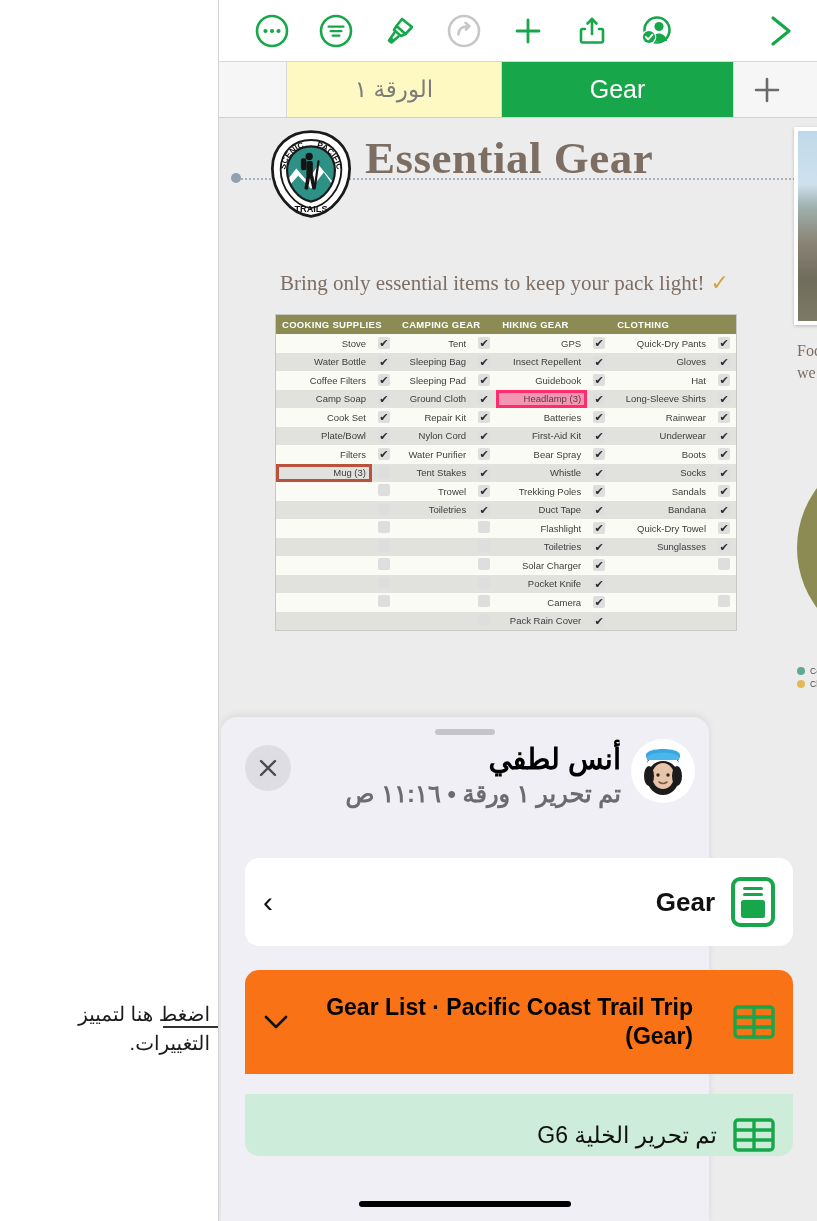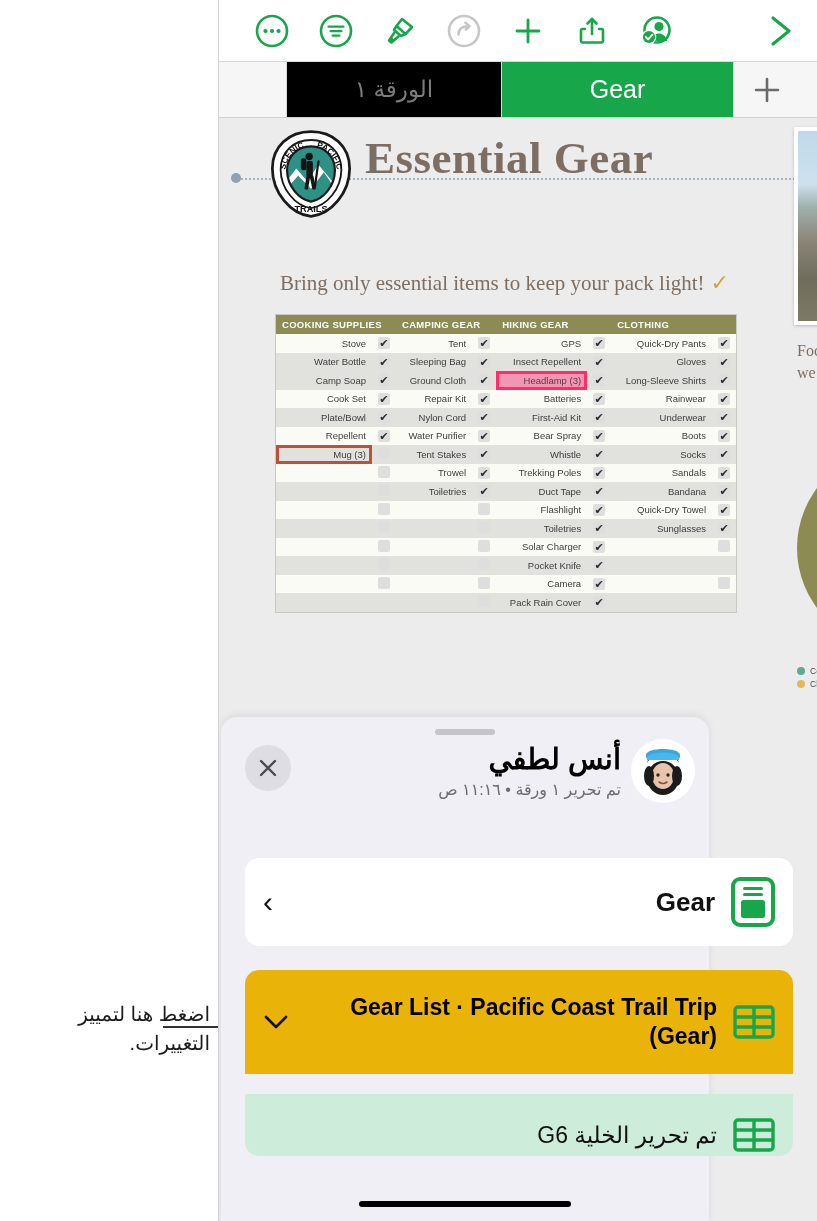--- a/index.html
+++ b/index.html
@@ -39,21 +39,21 @@
   .tb-icons { display: flex; align-items: center; gap: 18px; margin-left: 30px; }
   .tb-btn { width: 46px; height: 46px; display:flex; align-items:center; justify-content:center; cursor:pointer; }
   .tb-right { margin-left: auto; margin-right: 20px; display:flex; align-items:center; }
 
   
   .tabbar { height: 56px; background: #f6f6f6; display: flex; align-items: stretch;
             border-bottom: 1px solid #d0d0d0; }
   .tab-spacer { width: 68px; border-right: 1px solid #d9d9d9; background:#f6f6f6; }
   .tab {
     display:flex; align-items:center; justify-content:center;
-    font-size: 23px; color: #7c7c7c; background:#000000;
+    font-size: 23px; color: #7c7c7c; background:#fef9c3;
     border-right: 1px solid #d9d9d9; cursor:pointer; min-width: 0;
   }
   .tab.ar { width: 215px; direction: rtl; }
   .tab.active { background: #17A74A; color: #fff; width: 232px; font-size: 25px; }
   .tab-add { width: 66px; display:flex; align-items:center; justify-content:center;
              background:#f6f6f6; cursor:pointer; }
 
   
   .canvas { position: relative; height: 605px; background: #ececec; overflow:hidden; }
 
@@ -135,39 +135,39 @@
   }
   .grabber { position:absolute; left: 50%; transform:translateX(-50%); top: 12px;
              width: 60px; height: 6px; border-radius:3px; background:#c4c4ca; }
   .close-btn {
     position:absolute; left: 24px; top: 28px; width: 46px; height: 46px;
     border-radius:50%; background:#dedde4; display:flex; align-items:center; justify-content:center;
     cursor:pointer;
   }
   .user-block { position:absolute; right: 88px; top: 26px; text-align:right; direction:rtl; }
   .user-name { font-size: 29px; font-weight: 700; color:#000; line-height:1.15; }
-  .user-sub { font-size: 16px; color:#6b6b72; margin-top: 4px; }
+  .user-sub { font-size: 24px; color:#6b6b72; margin-top: 4px; font-weight: bold; }
   .avatar {
     position:absolute; right: 16px; top: 24px; width: 60px; height: 60px;
     border-radius:50%; background:#fff; display:flex; align-items:center; justify-content:center;
     font-size: 48px; line-height:1; overflow:hidden;
     box-shadow: 0 0 0 2px #fff;
   }
 
   .card {
     position:absolute; left: 24px; width: 548px; background:#fff; border-radius: 14px;
   }
   .card.gear { top: 141px; height: 88px; display:flex; align-items:center; padding: 0 18px; }
   .chev-left { font-size: 30px; color:#111; font-weight: 300; }
   .gear-label { margin-left:auto; margin-right: 16px; font-size: 26px; font-weight:700; color:#111; }
   .doc-icon { width: 44px; height: 50px; }
 
   .card.changes { top: 253px; height: 186px; background:transparent; border-radius: 14px; overflow:hidden; }
   .chg-head {
-    height: 104px; background:#eab308; display:flex; align-items:center; padding: 0 18px;
+    height: 104px; background:#f97316; display:flex; align-items:center; padding: 0 18px; gap: 24px;
   }
   .chev-down { font-size: 26px; color:#111; font-weight: 300; }
   .chg-title {
     margin-left:auto; margin-right: 16px; font-size: 23px; font-weight:700; color:#000;
     text-align:right; line-height: 1.28; max-width: 400px;
   }
   .chg-body { height: 82px; background:#cdecd9; display:flex; align-items:center; padding: 0 18px; margin-top: 20px; }
   .chg-sub { margin-left:auto; margin-right: 16px; font-size: 23px; color:#111; direction:rtl; }
   .tbl-icon { width: 42px; height: 34px; }
 
@@ -358,20 +358,30 @@
             <tr class="odd">
               <td class="lbl">Water Bottle</td>
               <td class="chk"><span class="cbox on"><span class="ck">✔</span></span></td>
               <td class="lbl">Sleeping Bag</td>
               <td class="chk"><span class="cbox on"><span class="ck">✔</span></span></td>
               <td class="lbl">Insect Repellent</td>
               <td class="chk"><span class="cbox on"><span class="ck">✔</span></span></td>
               <td class="lbl">Gloves</td>
               <td class="chk"><span class="cbox on"><span class="ck">✔</span></span></td>
             </tr>
+            <tr class="even">
+              <td class="lbl">Coffee Filters</td>
+              <td class="chk"><span class="cbox on"><span class="ck">✔</span></span></td>
+              <td class="lbl">Sleeping Pad</td>
+              <td class="chk"><span class="cbox on"><span class="ck">✔</span></span></td>
+              <td class="lbl">Guidebook</td>
+              <td class="chk"><span class="cbox on"><span class="ck">✔</span></span></td>
+              <td class="lbl">Hat</td>
+              <td class="chk"><span class="cbox on"><span class="ck">✔</span></span></td>
+            </tr>
             <tr class="odd">
               <td class="lbl">Camp Soap</td>
               <td class="chk"><span class="cbox on"><span class="ck">✔</span></span></td>
               <td class="lbl">Ground Cloth</td>
               <td class="chk"><span class="cbox on"><span class="ck">✔</span></span></td>
               <td class="lbl hl-pink">Headlamp (3)</td>
               <td class="chk"><span class="cbox on"><span class="ck">✔</span></span></td>
               <td class="lbl">Long-Sleeve Shirts</td>
               <td class="chk"><span class="cbox on"><span class="ck">✔</span></span></td>
             </tr>
@@ -389,21 +399,21 @@
               <td class="lbl">Plate/Bowl</td>
               <td class="chk"><span class="cbox on"><span class="ck">✔</span></span></td>
               <td class="lbl">Nylon Cord</td>
               <td class="chk"><span class="cbox on"><span class="ck">✔</span></span></td>
               <td class="lbl">First-Aid Kit</td>
               <td class="chk"><span class="cbox on"><span class="ck">✔</span></span></td>
               <td class="lbl">Underwear</td>
               <td class="chk"><span class="cbox on"><span class="ck">✔</span></span></td>
             </tr>
             <tr class="even">
-              <td class="lbl">Repellent</td>
+              <td class="lbl">Filters</td>
               <td class="chk"><span class="cbox on"><span class="ck">✔</span></span></td>
               <td class="lbl">Water Purifier</td>
               <td class="chk"><span class="cbox on"><span class="ck">✔</span></span></td>
               <td class="lbl">Bear Spray</td>
               <td class="chk"><span class="cbox on"><span class="ck">✔</span></span></td>
               <td class="lbl">Boots</td>
               <td class="chk"><span class="cbox on"><span class="ck">✔</span></span></td>
             </tr>
             <tr class="odd">
               <td class="lbl hl-red">Mug (3)</td>

